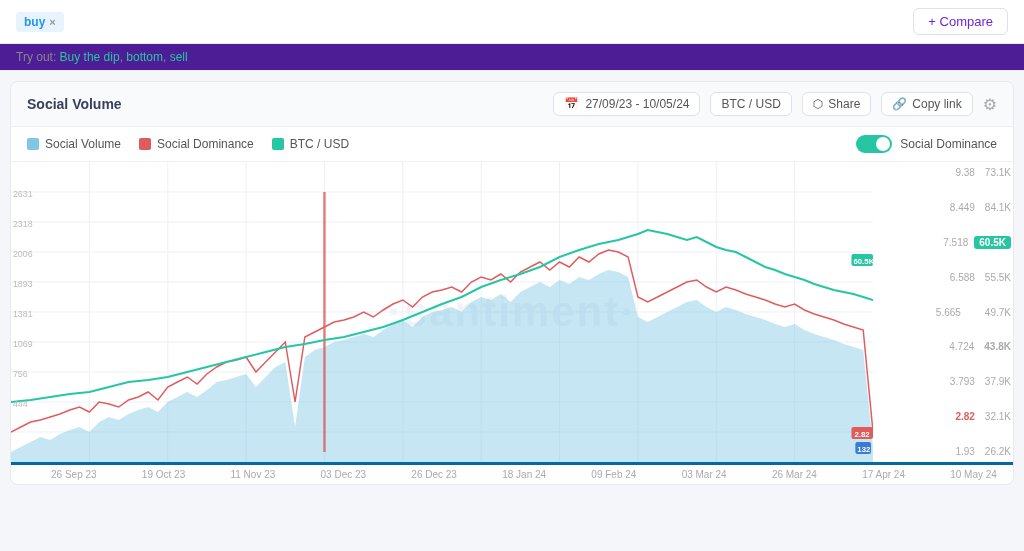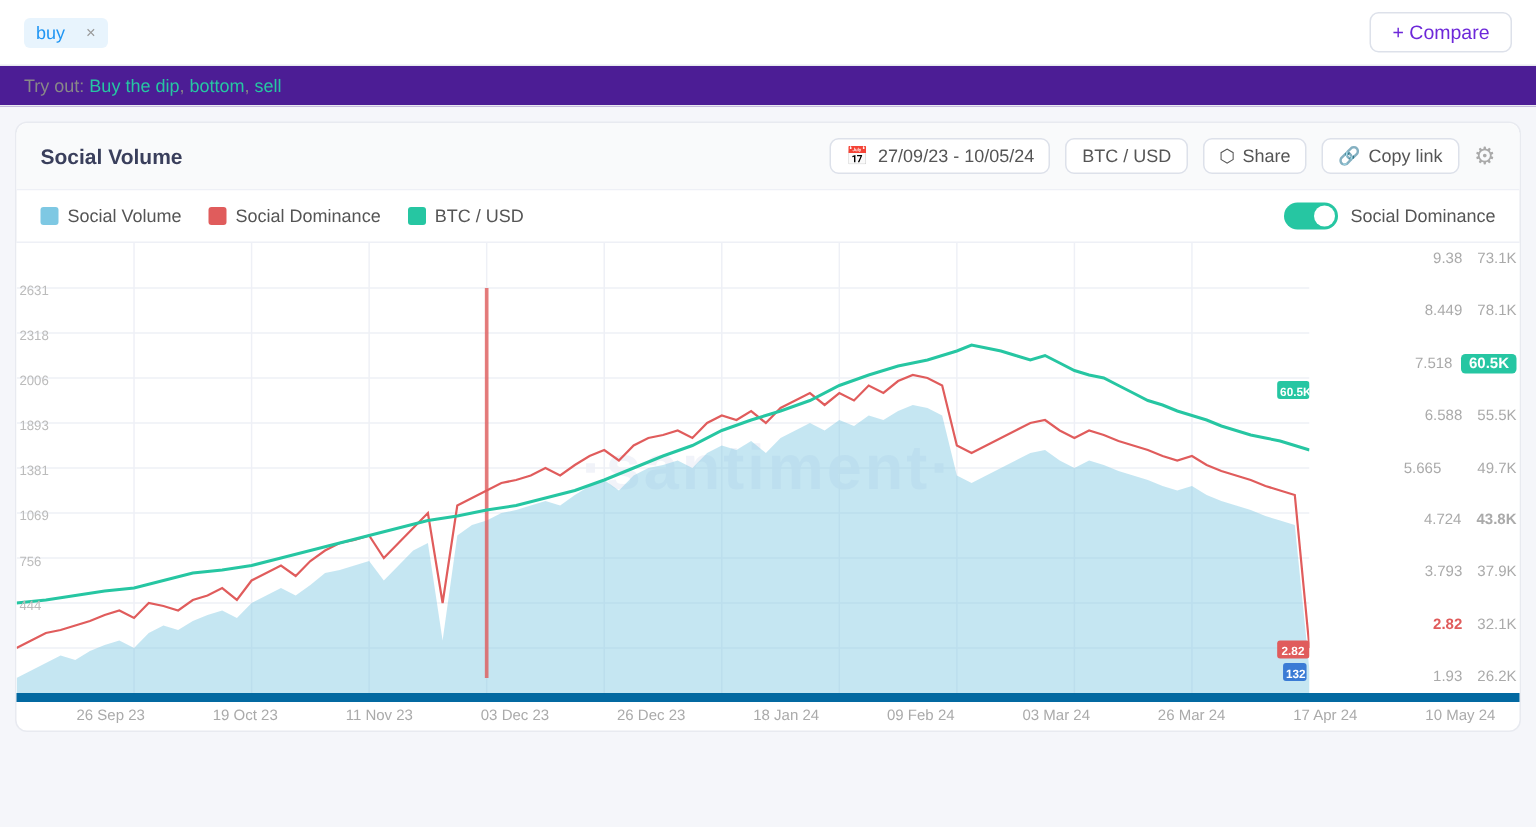--- a/index.html
+++ b/index.html
@@ -21,27 +21,27 @@
       border-bottom: 1px solid #e8eaf0;
     }
     .tag-row {
       display: flex;
       align-items: center;
       gap: 8px;
     }
     .tag {
       display: flex;
       align-items: center;
-      gap: 12px;
+      gap: 2px;
       background: #e8f4fd;
       border-radius: 4px;
       padding: 3px 8px;
       font-size: 12px;
       color: #2196f3;
-      font-weight: 400;
+      font-weight: 700;
     }
     .tag-close {
       cursor: pointer;
       color: #999;
       font-size: 11px;
       margin-left: 2px;
     }
     .compare-btn {
       border: 1px solid #dde1ea;
       border-radius: 6px;
@@ -221,21 +221,21 @@
       color: #aaa;
       padding-right: 2px;
     }
     .x-axis {
       display: flex;
       align-items: center;
       justify-content: space-between;
       padding: 4px 16px 4px 40px;
       font-size: 10px;
       color: #aaa;
-      border-top: 6px solid #0369a1;
+      border-top: 3px solid #0369a1;
     }
     .badge-green {
       background: #26c6a2;
       color: #fff;
       border-radius: 3px;
       padding: 1px 5px;
       font-size: 10px;
       font-weight: 600;
     }
     svg.chart-svg {
@@ -390,21 +390,21 @@
       <text x="864" y="290" fill="white" font-size="8" font-weight="bold">132</text>
     </svg>
 
     <div class="y-axis-right" style="pointer-events:none;">
       <div class="y-tick">
         <span>9.38</span>
         <span style="margin-left:6px;">73.1K</span>
       </div>
       <div class="y-tick">
         <span>8.449</span>
-        <span style="margin-left:6px;">78.1K</span>
+        <span style="margin-left:6px;">84.1K</span>
       </div>
       <div class="y-tick">
         <span>7.518</span>
         <span style="margin-left:2px;"><span class="badge-green">60.5K</span></span>
       </div>
       <div class="y-tick">
         <span>6.588</span>
         <span style="margin-left:6px;">55.5K</span>
       </div>
       <div class="y-tick">

